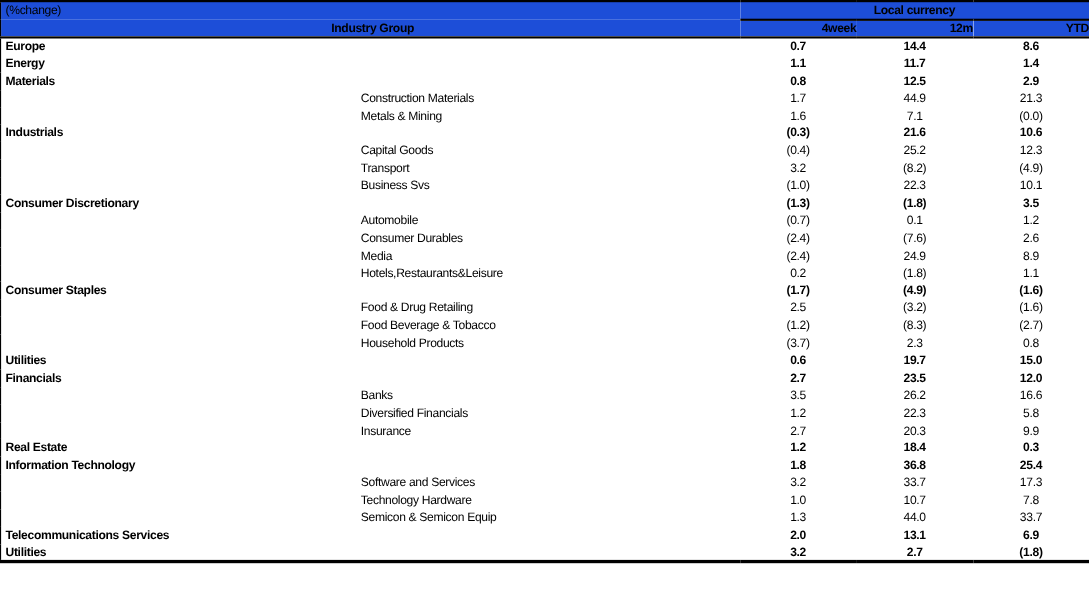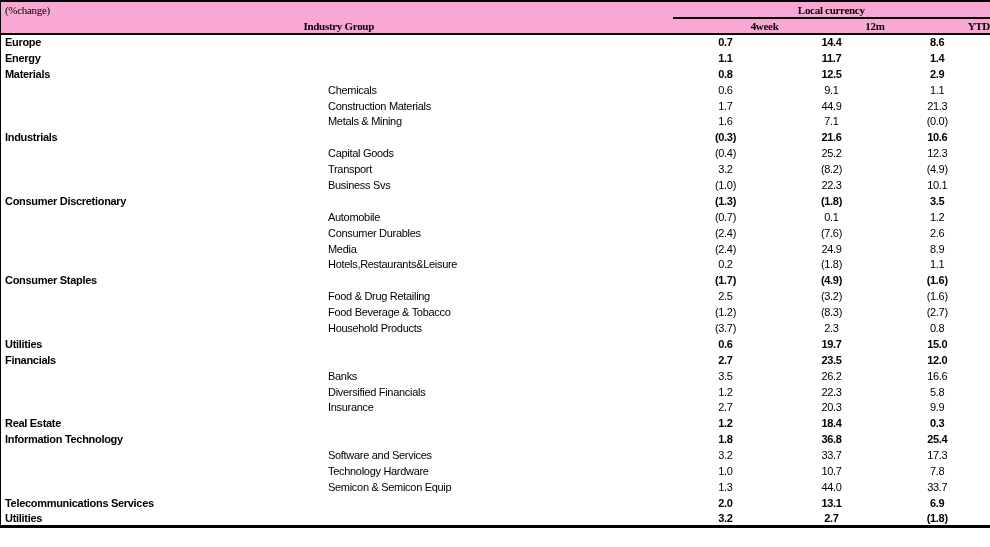--- a/index.html
+++ b/index.html
@@ -25,24 +25,23 @@
     border-bottom: 3px solid #000000;
   }
   th, td {
     padding: 0;
     margin: 0;
     vertical-align: middle;
     white-space: nowrap;
     overflow: hidden;
   }
   thead th {
-    background: #f9a8d4;
+    background: #1d4ed8;
     height: 16px;
     font-weight: bold;
-    font-family: Liberation Serif, serif;
   }
   thead tr.r1 th { height: 17px; }
   th.pct-change {
     text-align: left;
     font-weight: normal;
     padding-left: 4px;
   }
   th.currency-group {
     text-align: center;
     border-bottom: 2px solid #000000;
@@ -97,26 +96,20 @@
     <td class="num">11.7</td>
     <td class="num">1.4</td>
   </tr>
       <tr class="group">
     <td class="label-cell">Materials</td>
     <td class="num">0.8</td>
     <td class="num">12.5</td>
     <td class="num">2.9</td>
   </tr>
       <tr class="sub">
-    <td class="label-cell">Chemicals</td>
-    <td class="num">0.6</td>
-    <td class="num">9.1</td>
-    <td class="num">1.1</td>
-  </tr>
-      <tr class="sub">
     <td class="label-cell">Construction Materials</td>
     <td class="num">1.7</td>
     <td class="num">44.9</td>
     <td class="num">21.3</td>
   </tr>
       <tr class="sub">
     <td class="label-cell">Metals &amp; Mining</td>
     <td class="num">1.6</td>
     <td class="num">7.1</td>
     <td class="num">(0.0)</td>

